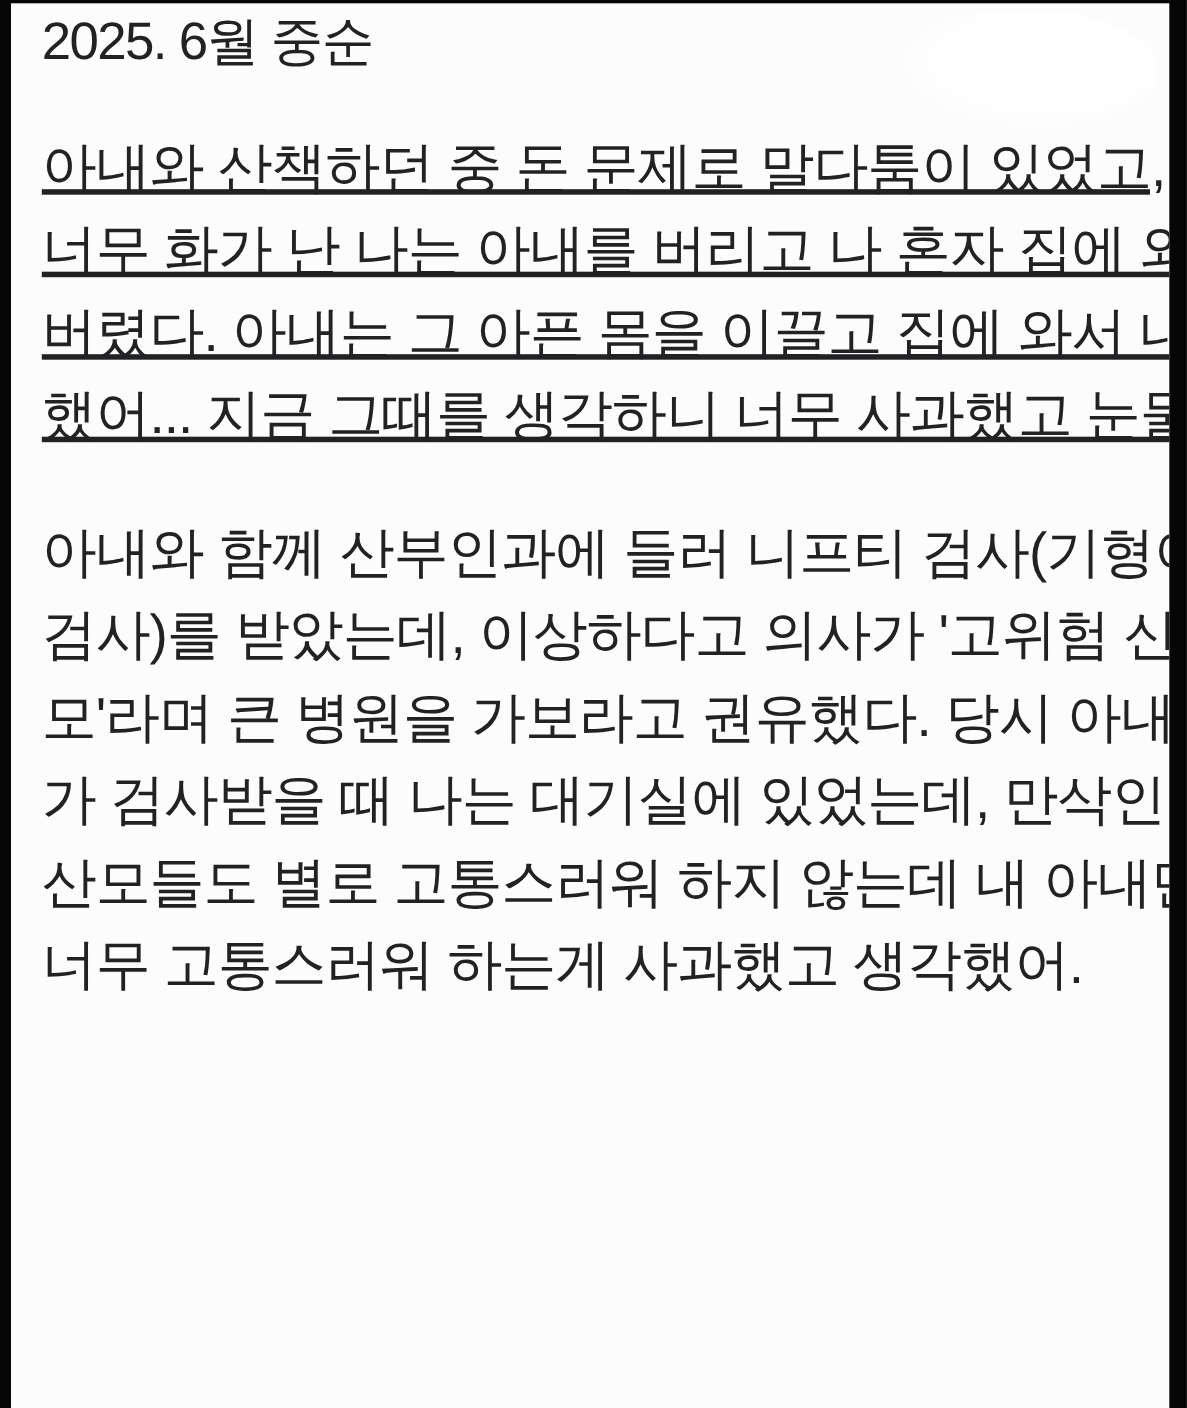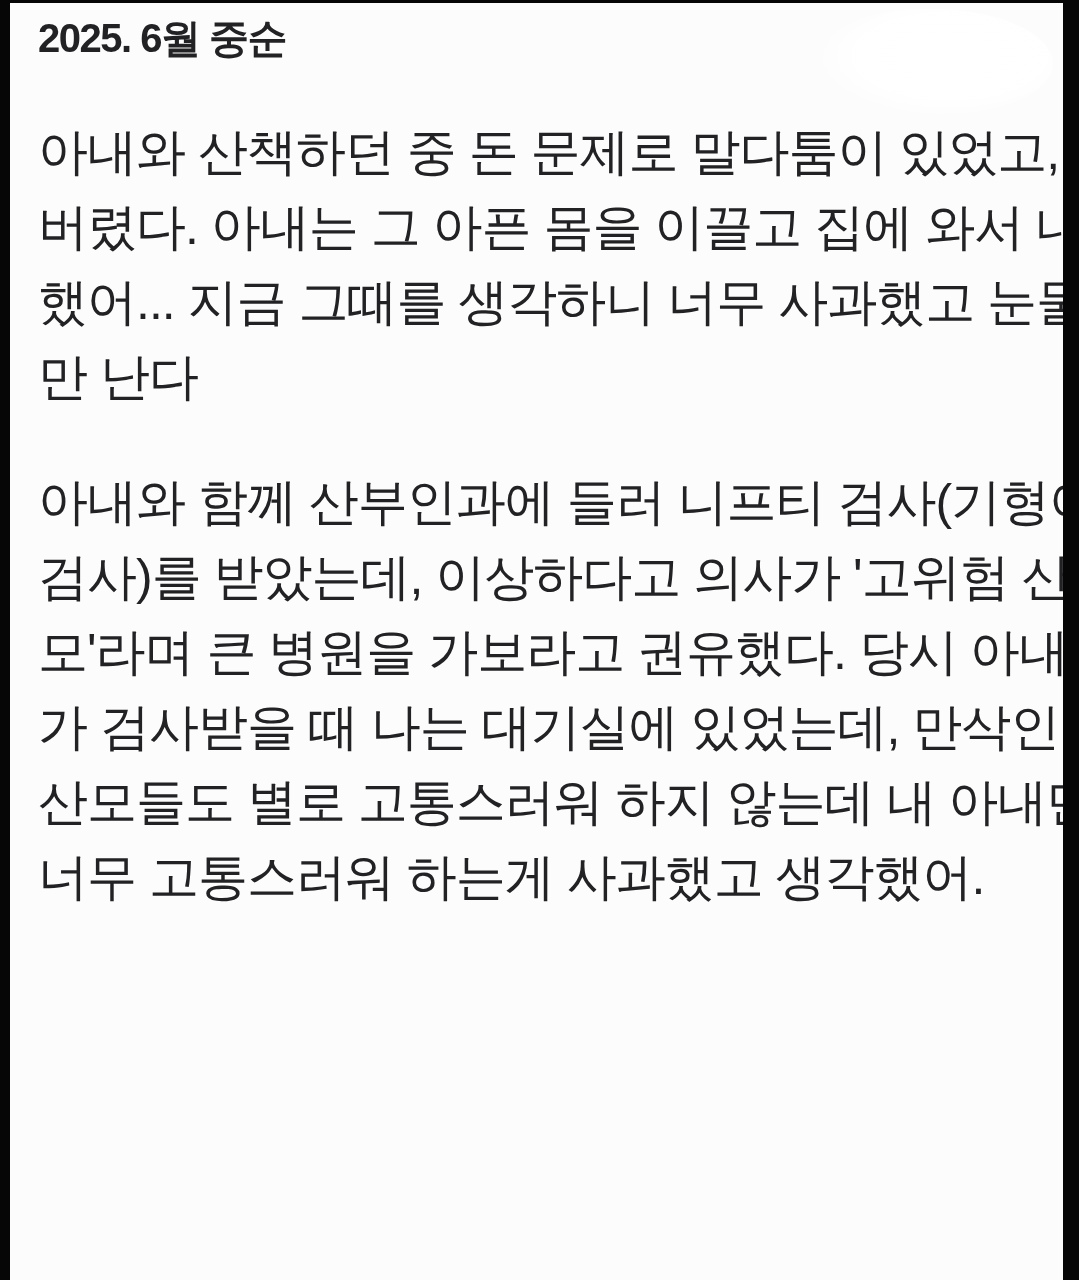--- a/index.html
+++ b/index.html
@@ -34,55 +34,55 @@
     width: 230px;
     height: 105px;
     background: radial-gradient(ellipse at 55% 45%, rgba(255,255,255,0.95) 0%, rgba(255,255,255,0.85) 55%, rgba(250,250,249,0) 75%);
     border-radius: 45% 55% 50% 50%;
     pointer-events: none;
   }
   .section-heading {
     height: 66px;
     display: flex;
     align-items: center;
-    font-size: 40px;
-    font-weight: bold;
+    font-size: 48px;
+    font-weight: normal;
     letter-spacing: -1.5px;
     color: #222225;
     white-space: nowrap;
   }
   .para {
     color: #222225;
     font-size: 50px;
     letter-spacing: -1px;
   }
   .para .line {
     height: 75px;
     display: flex;
     align-items: center;
     white-space: nowrap;
   }
-  #para-1 { margin-top: 44px; }
+  #para-1 { margin-top: 44px; text-decoration: underline; }
   #heading-2 { margin-top: 147px; }
   #para-2 { margin-top: 50px; }
 </style>
 </head>
 <body>
 
 <div class="page">
 
   <div class="glare"></div>
 
   <div class="section">
     <div class="section-heading" id="heading-1">2025. 6월 중순</div>
     <div class="para" id="para-1">
       <div class="line">아내와 산책하던 중 돈 문제로 말다툼이 있었고,</div>
+      <div class="line">너무 화가 난 나는 아내를 버리고 나 혼자 집에 와</div>
       <div class="line">버렸다. 아내는 그 아픈 몸을 이끌고 집에 와서 내</div>
       <div class="line">했어... 지금 그때를 생각하니 너무 사과했고 눈물</div>
-      <div class="line">만 난다</div>
     </div>
   </div>
 
   <div class="section">
     <div class="para" id="para-2">
       <div class="line">아내와 함께 산부인과에 들러 니프티 검사(기형아</div>
       <div class="line">검사)를 받았는데, 이상하다고 의사가 '고위험 산</div>
       <div class="line">모'라며 큰 병원을 가보라고 권유했다. 당시 아내</div>
       <div class="line">가 검사받을 때 나는 대기실에 있었는데, 만삭인</div>
       <div class="line">산모들도 별로 고통스러워 하지 않는데 내 아내만</div>

